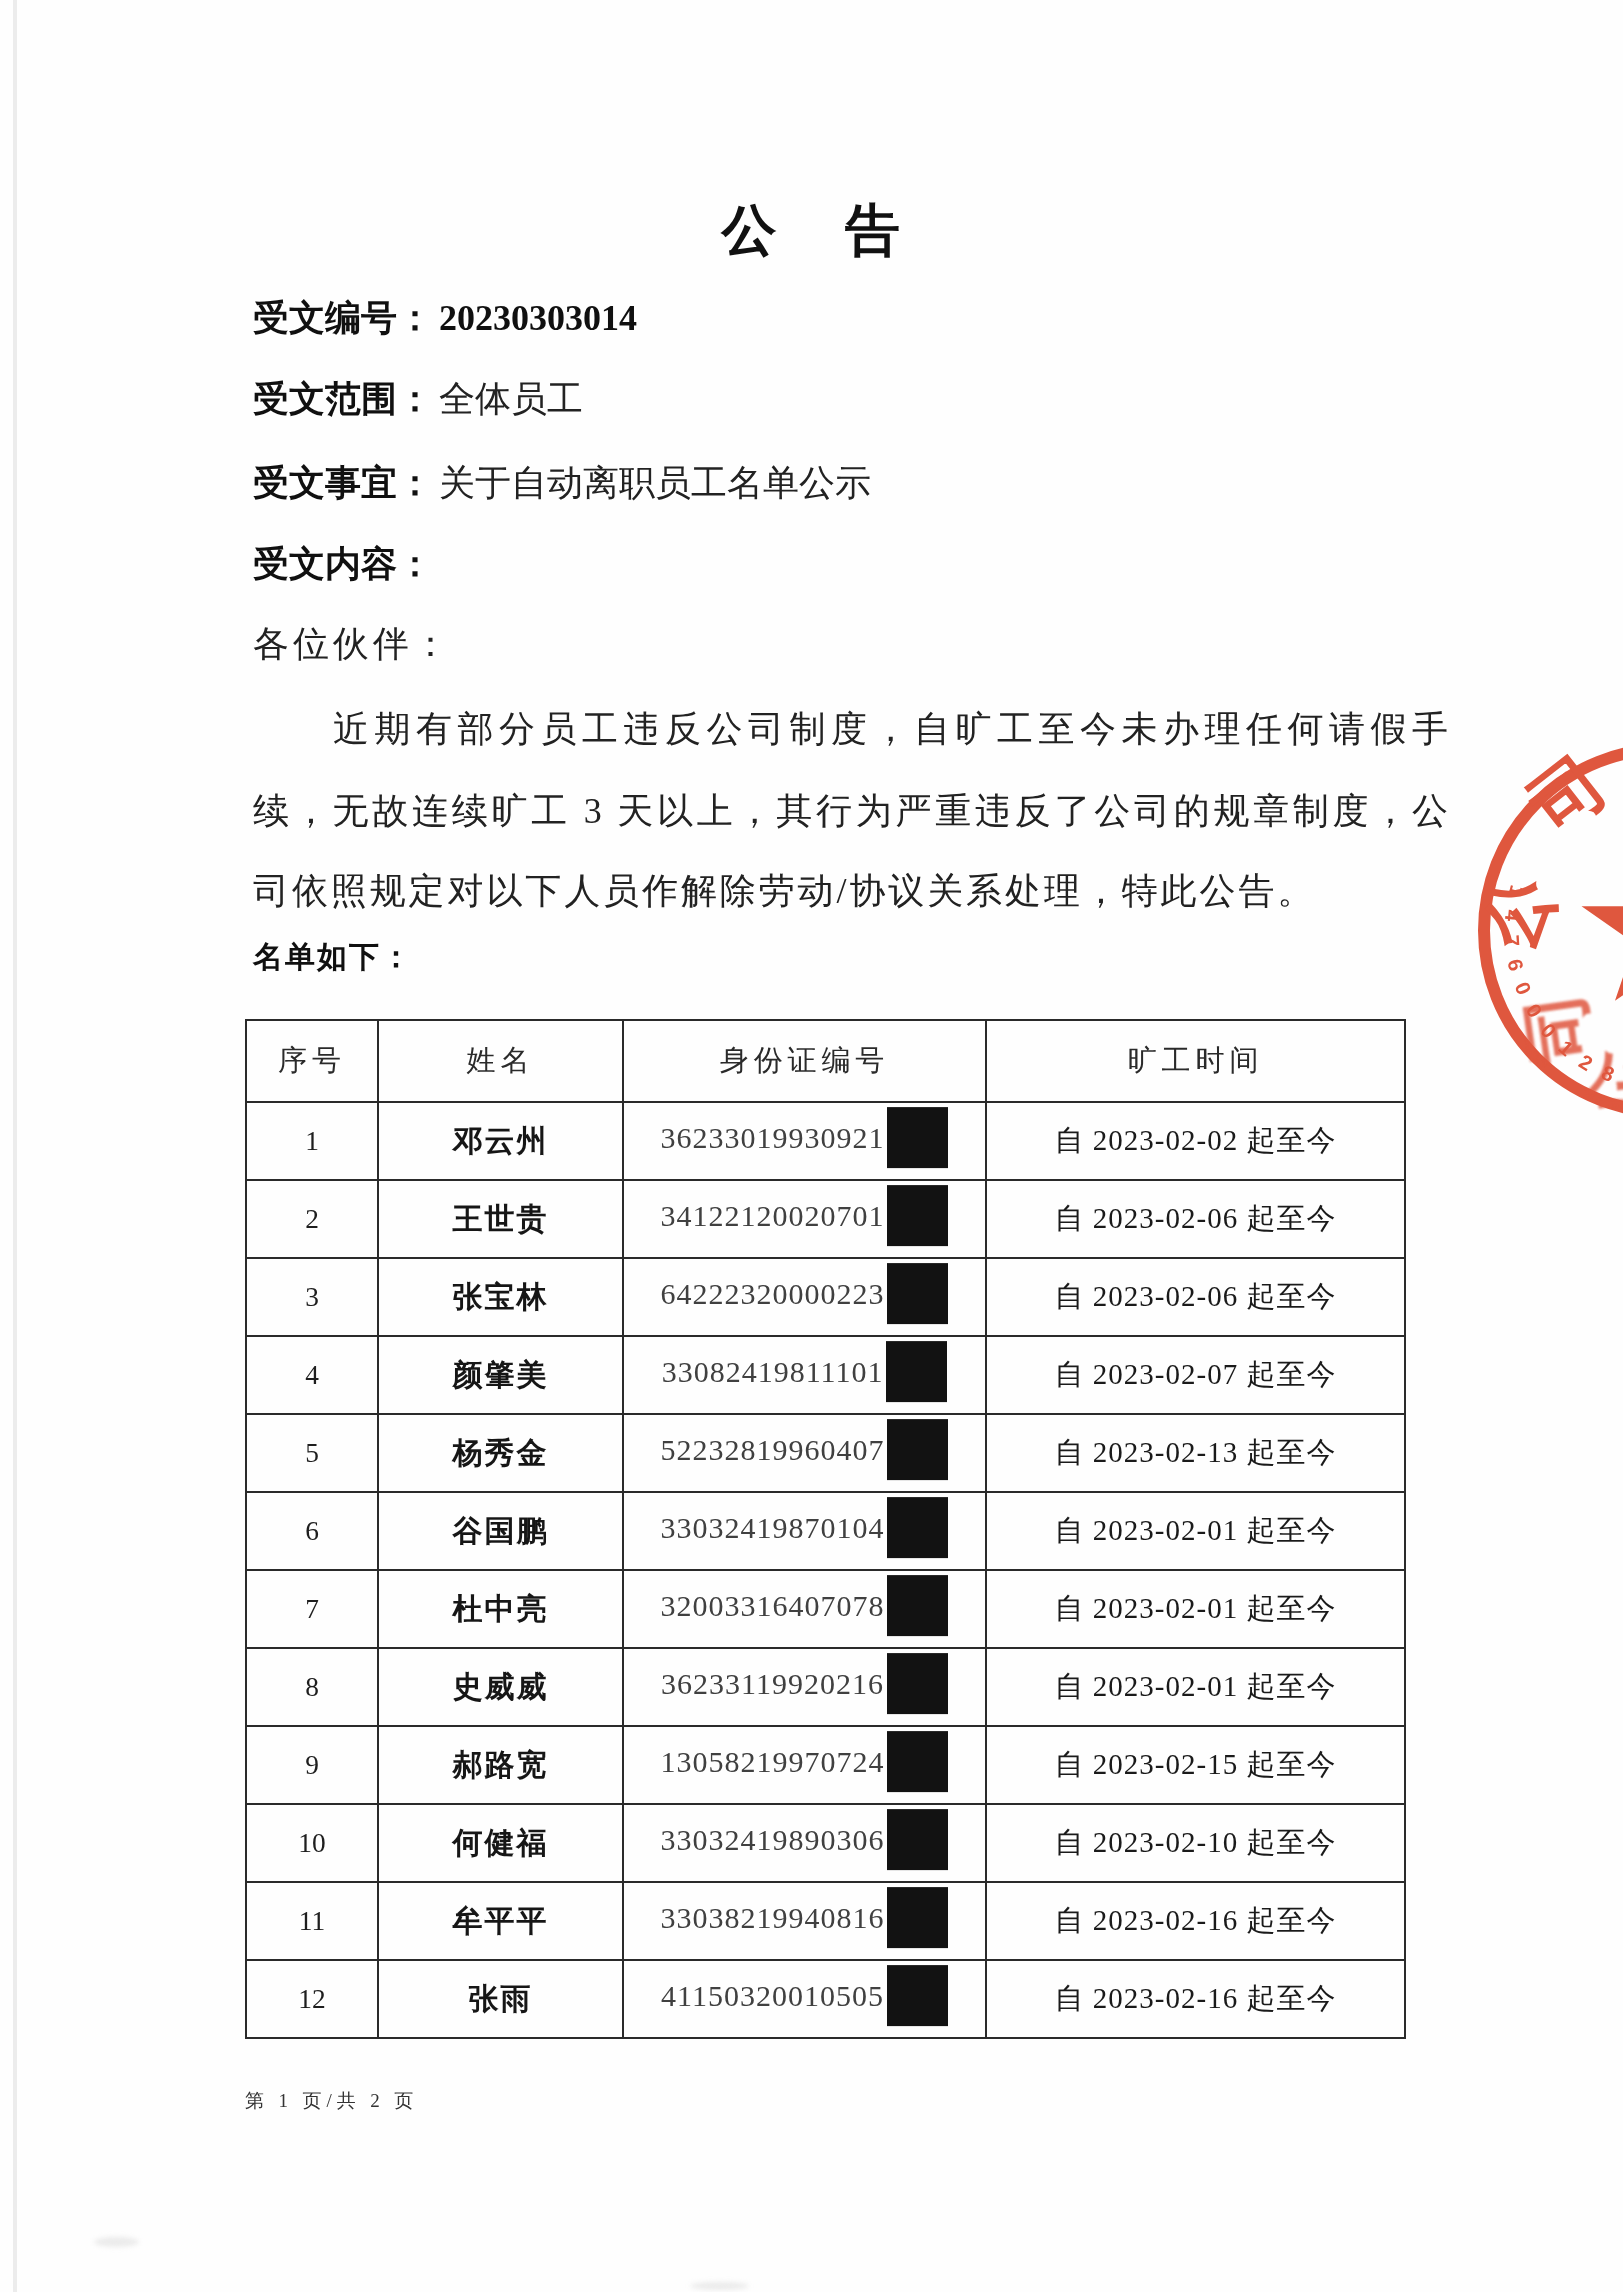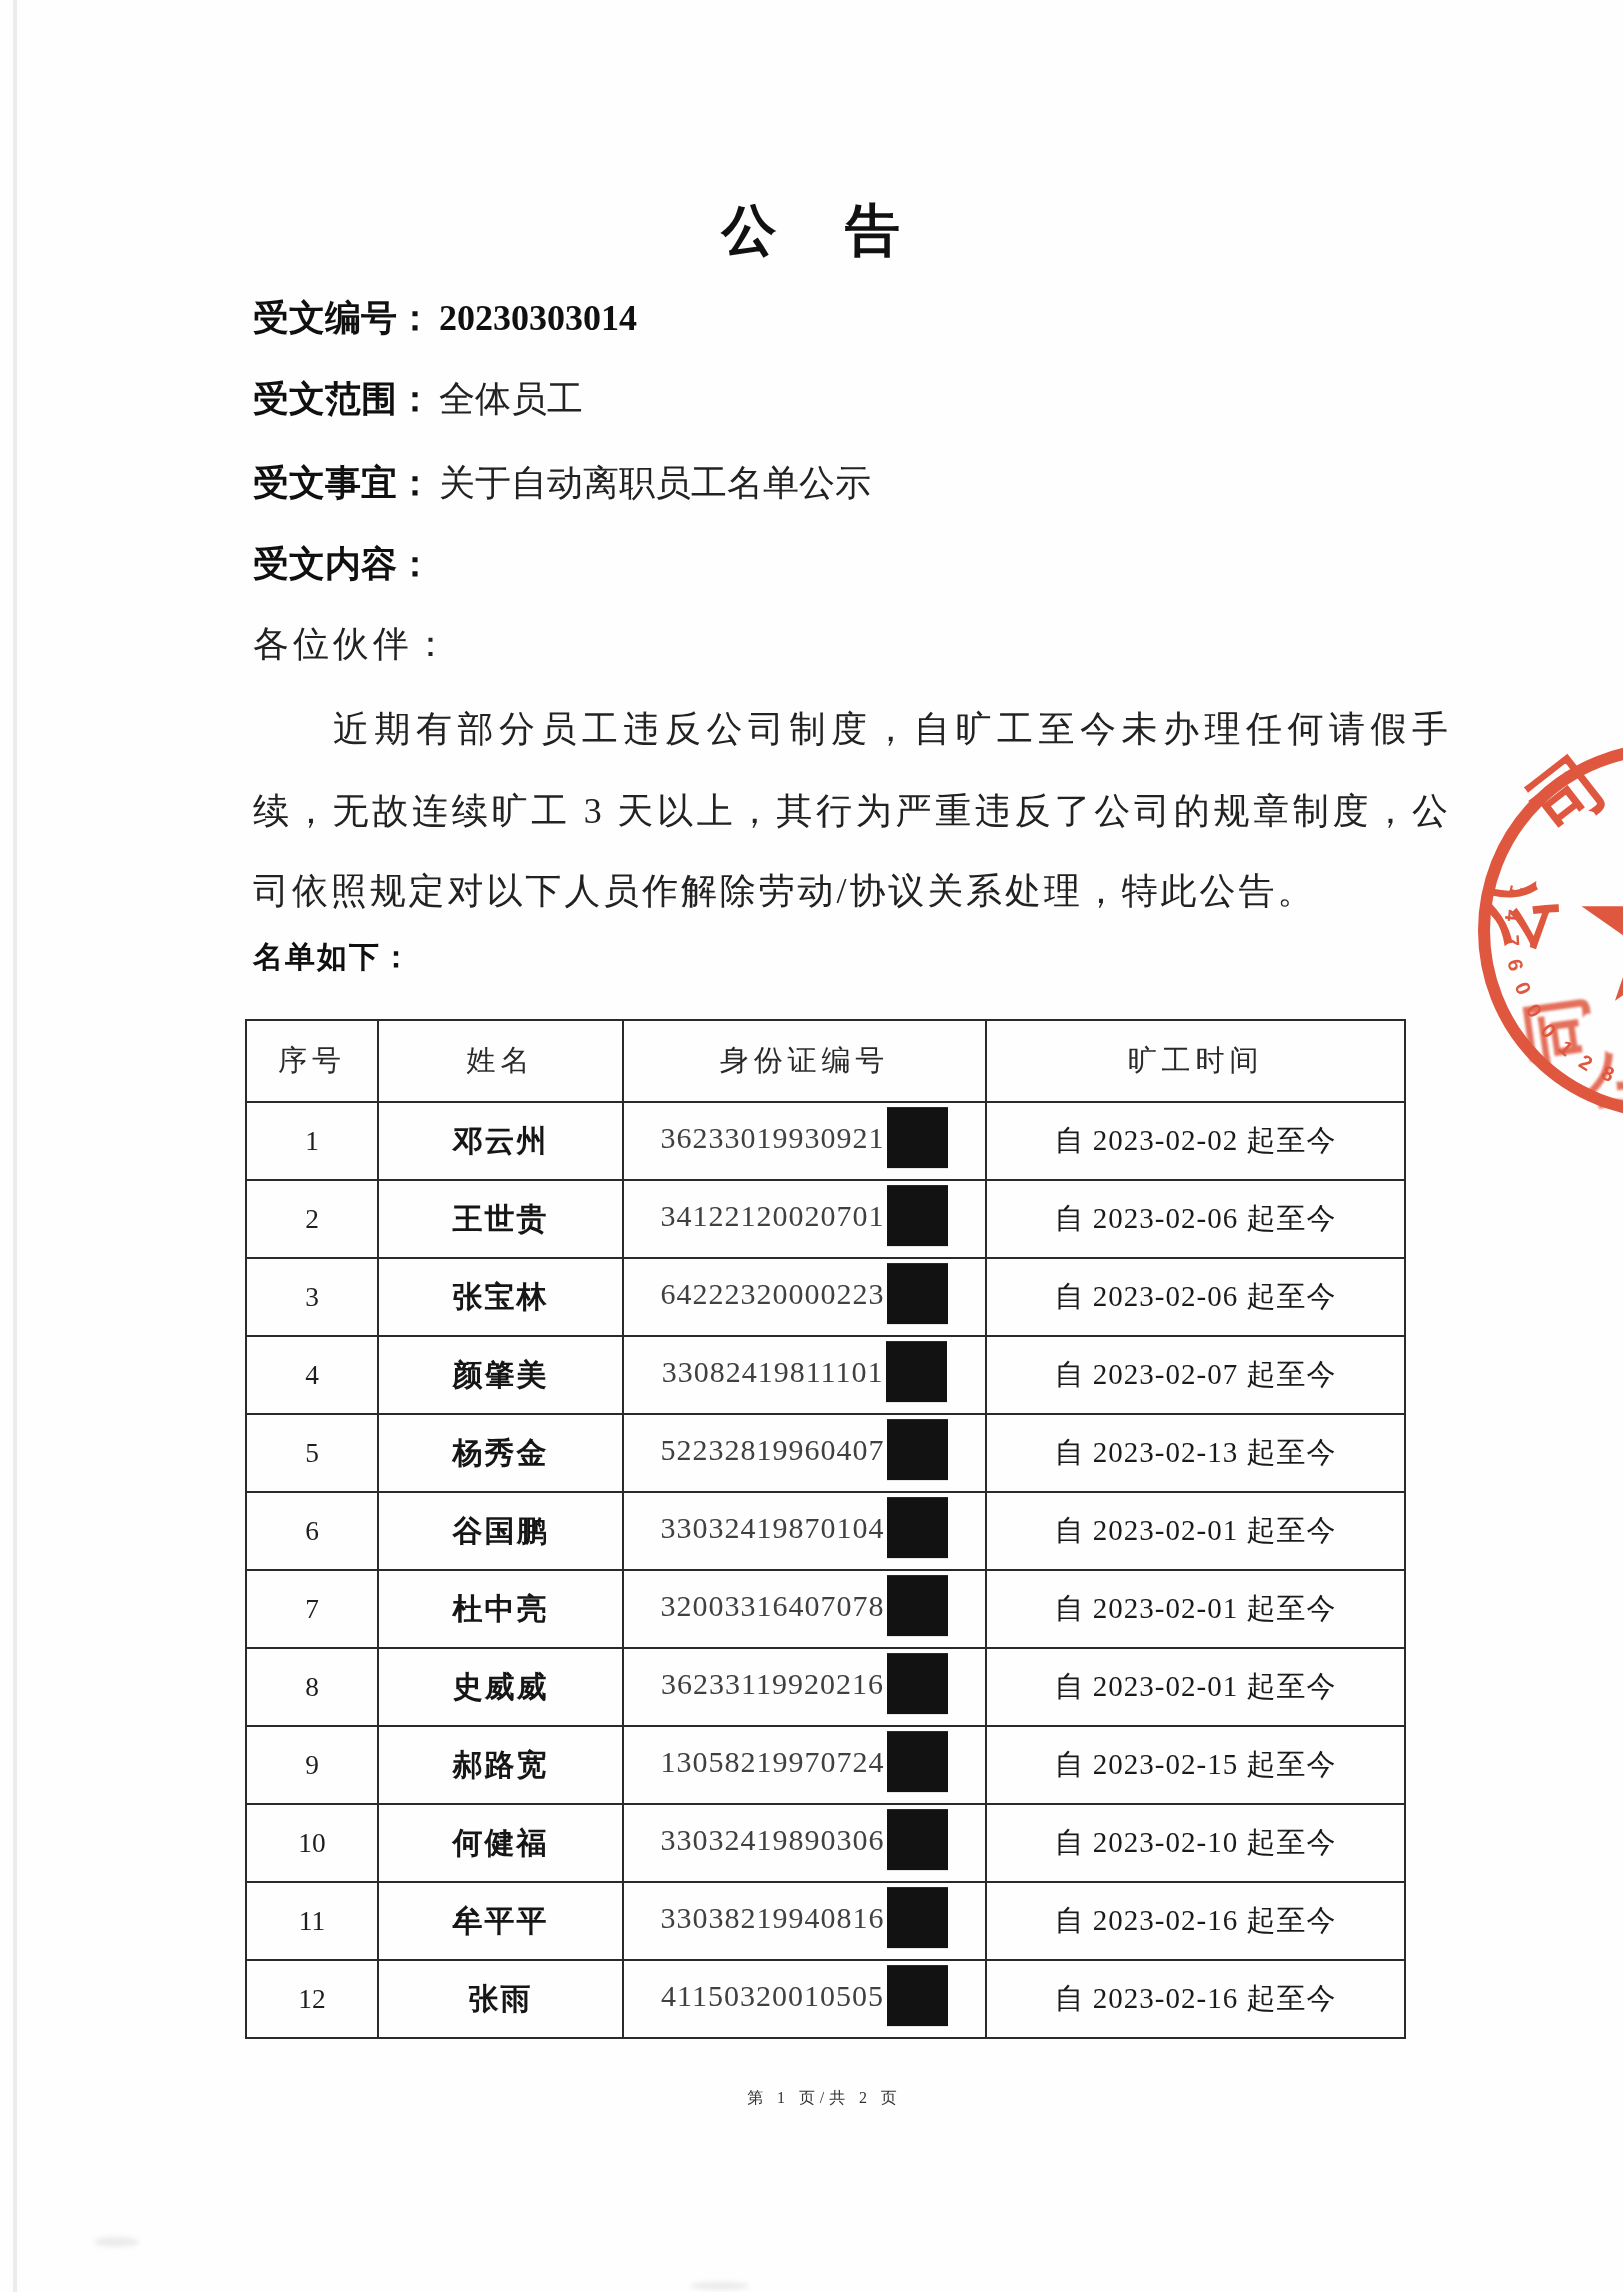--- a/index.html
+++ b/index.html
@@ -72,21 +72,21 @@
   }
   .cell-id{font-size:30px;color:#404040;letter-spacing:1px;white-space:nowrap;}
   .redact-box{
     display:inline-block;width:61px;height:61px;
     background:#121212;vertical-align:middle;
     margin-left:2.9px;transform:translateY(-3.9px);
   }
   .cell-date{font-size:29px;color:#1a1a1a;letter-spacing:1px;white-space:nowrap;}
   .page-footer{
     position:absolute;left:245px;top:2088px;width:1159px;
-    text-align:center;font-size:16px;color:#333;letter-spacing:4.9px;
+    font-size:19px;color:#333;letter-spacing:4.9px;
   }
   
   .seal{
     position:absolute;left:1478px;top:743px;width:376px;height:376px;
     opacity:.9;
   }
   .seal-ring{
     position:absolute;left:0;top:0;width:351px;height:351px;
     border:12.7px solid #dc452a;border-radius:50%;
   }

